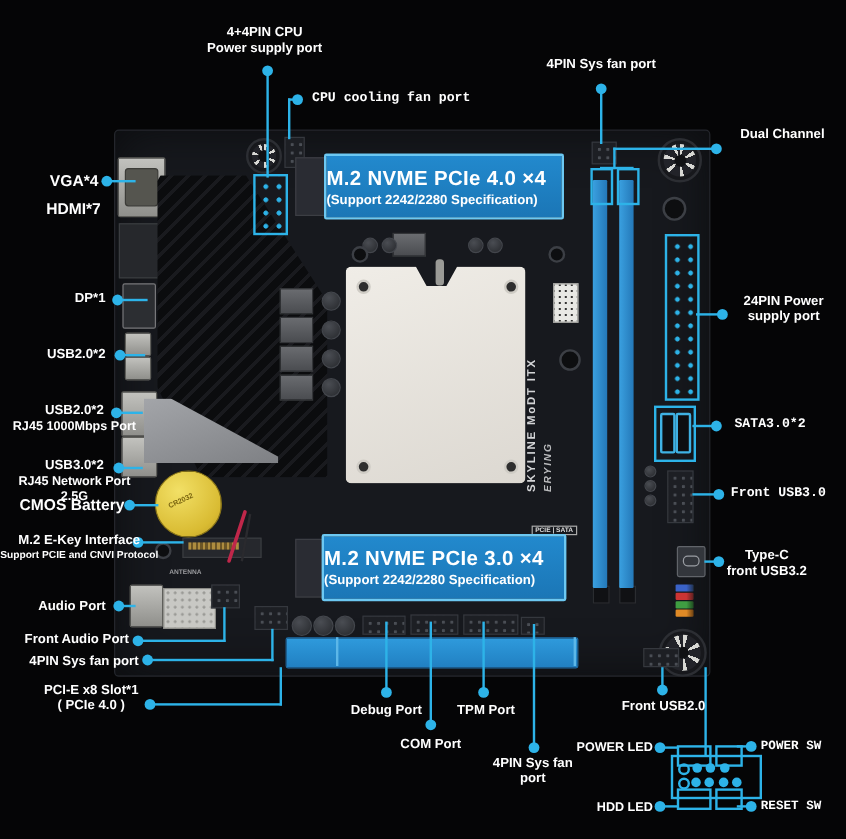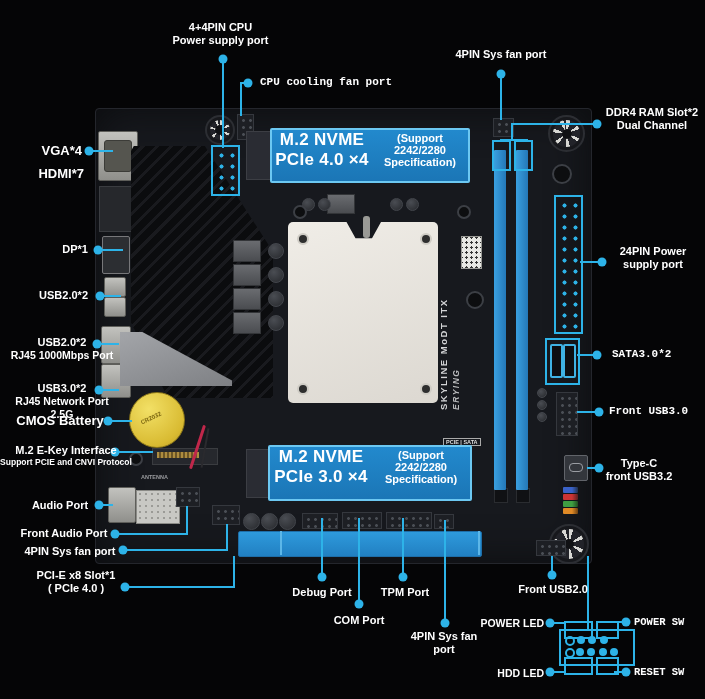--- a/index.html
+++ b/index.html
@@ -16,21 +16,21 @@
   .hl{position:absolute;height:2px;background:var(--ac);z-index:5;}
   .vl{position:absolute;width:2px;background:var(--ac);z-index:5;}
   .dt{position:absolute;width:9px;height:9px;border-radius:50%;background:var(--ac);
       transform:translate(-50%,-50%);z-index:6;}
   .obox{position:absolute;border:2px solid var(--ac);background:transparent;z-index:4;}
   
   .board{position:absolute;left:95px;top:108px;width:495px;height:454px;background:#17191e;
          border:1px solid #24262c;border-radius:4px;box-shadow:inset 0 0 40px #0b0c0e;z-index:0;}
   .cmp{position:absolute;z-index:1;}
   .banner{position:absolute;z-index:3;background:linear-gradient(180deg,#2289cd,#1b76b6);
-          border:2px solid #6cc8f2;color:#fff;text-align:center;display:flex;
+          border:2px solid #6cc8f2;color:#fff;display:flex;flex-direction:column;
           justify-content:center;border-radius:2px;}
   .banner .t{font-size:17px;font-weight:bold;letter-spacing:.3px;}
   .banner .s{font-size:11px;font-weight:bold;margin-top:2px;}
   .ram{position:absolute;width:12px;background:linear-gradient(90deg,#3aa0e0,#2478b8);z-index:2;border-radius:1px;}
   .pins24{position:absolute;background-image:radial-gradient(circle,#2db3e8 1.8px,transparent 2.3px);z-index:5;}
   .screw{position:absolute;width:8px;height:8px;border-radius:50%;background:#2e2e2e;border:2px solid #cfccc5;z-index:2;}
   .ring{position:absolute;border-radius:50%;border:2px solid #3c3f45;background:#0d0e10;z-index:1;}
   .cap{position:absolute;border-radius:50%;background:radial-gradient(circle at 35% 30%,#4a4d53,#26282c);border:1px solid #43464c;z-index:1;}
   .choke{position:absolute;background:linear-gradient(180deg,#6a6c70,#4a4c50);border:1px solid #333538;z-index:1;}
   .hdr{position:absolute;background:#1d1f24;border:1px solid #35383e;z-index:1;
@@ -295,21 +295,20 @@
     <span>4+4PIN CPU</span>
       <span>Power supply port</span>
   </div>
   <div class="lbl f12 tl nw" style="left:260px;top:76px;">
     <span>CPU cooling fan port</span>
   </div>
   <div class="lbl f12" style="left:430px;top:48px;width:142px;">
     <span>4PIN Sys fan port</span>
   </div>
   <div class="lbl f12" style="left:602px;top:106px;width:100px;">
-    <span>DDR4 RAM Slot*2</span>
       <span>Dual Channel</span>
   </div>
   <div class="lbl f13 tr" style="left:20px;top:143px;width:62px;">
     <span>VGA*4</span>
   </div>
   <div class="lbl f13 tr" style="left:20px;top:166px;width:64px;">
     <span>HDMI*7</span>
   </div>
   <div class="lbl f12 tr" style="left:30px;top:243px;width:58px;">
     <span>DP*1</span>

